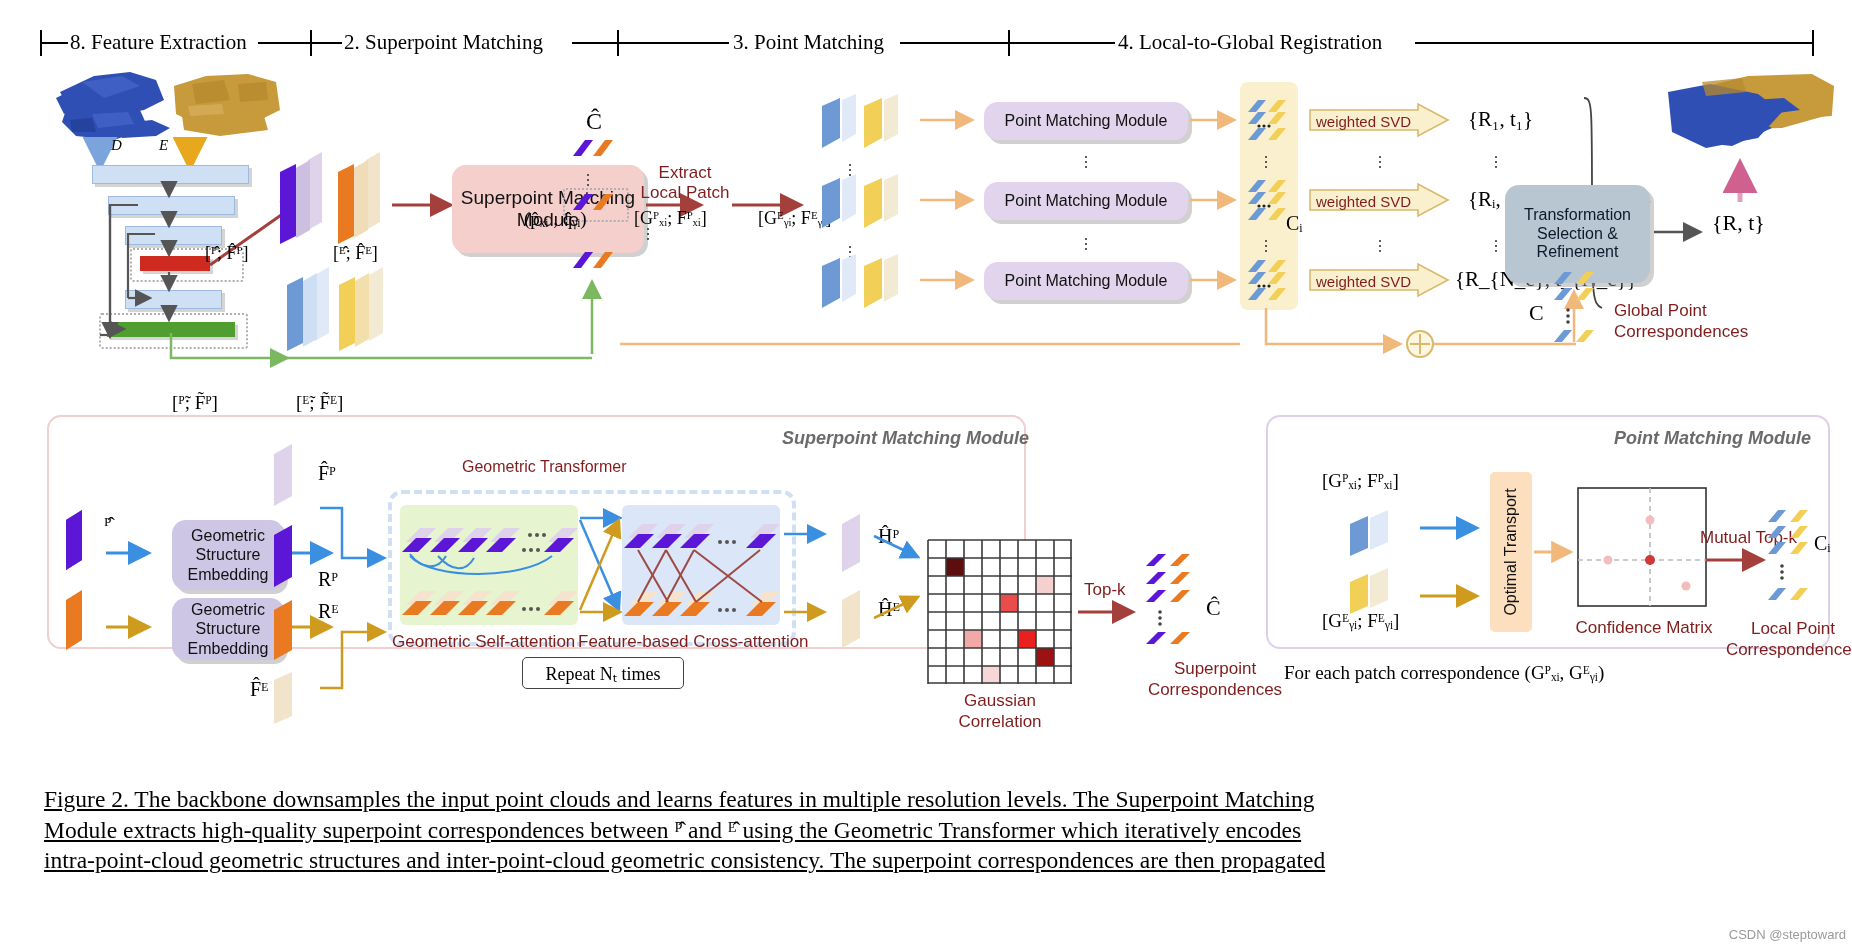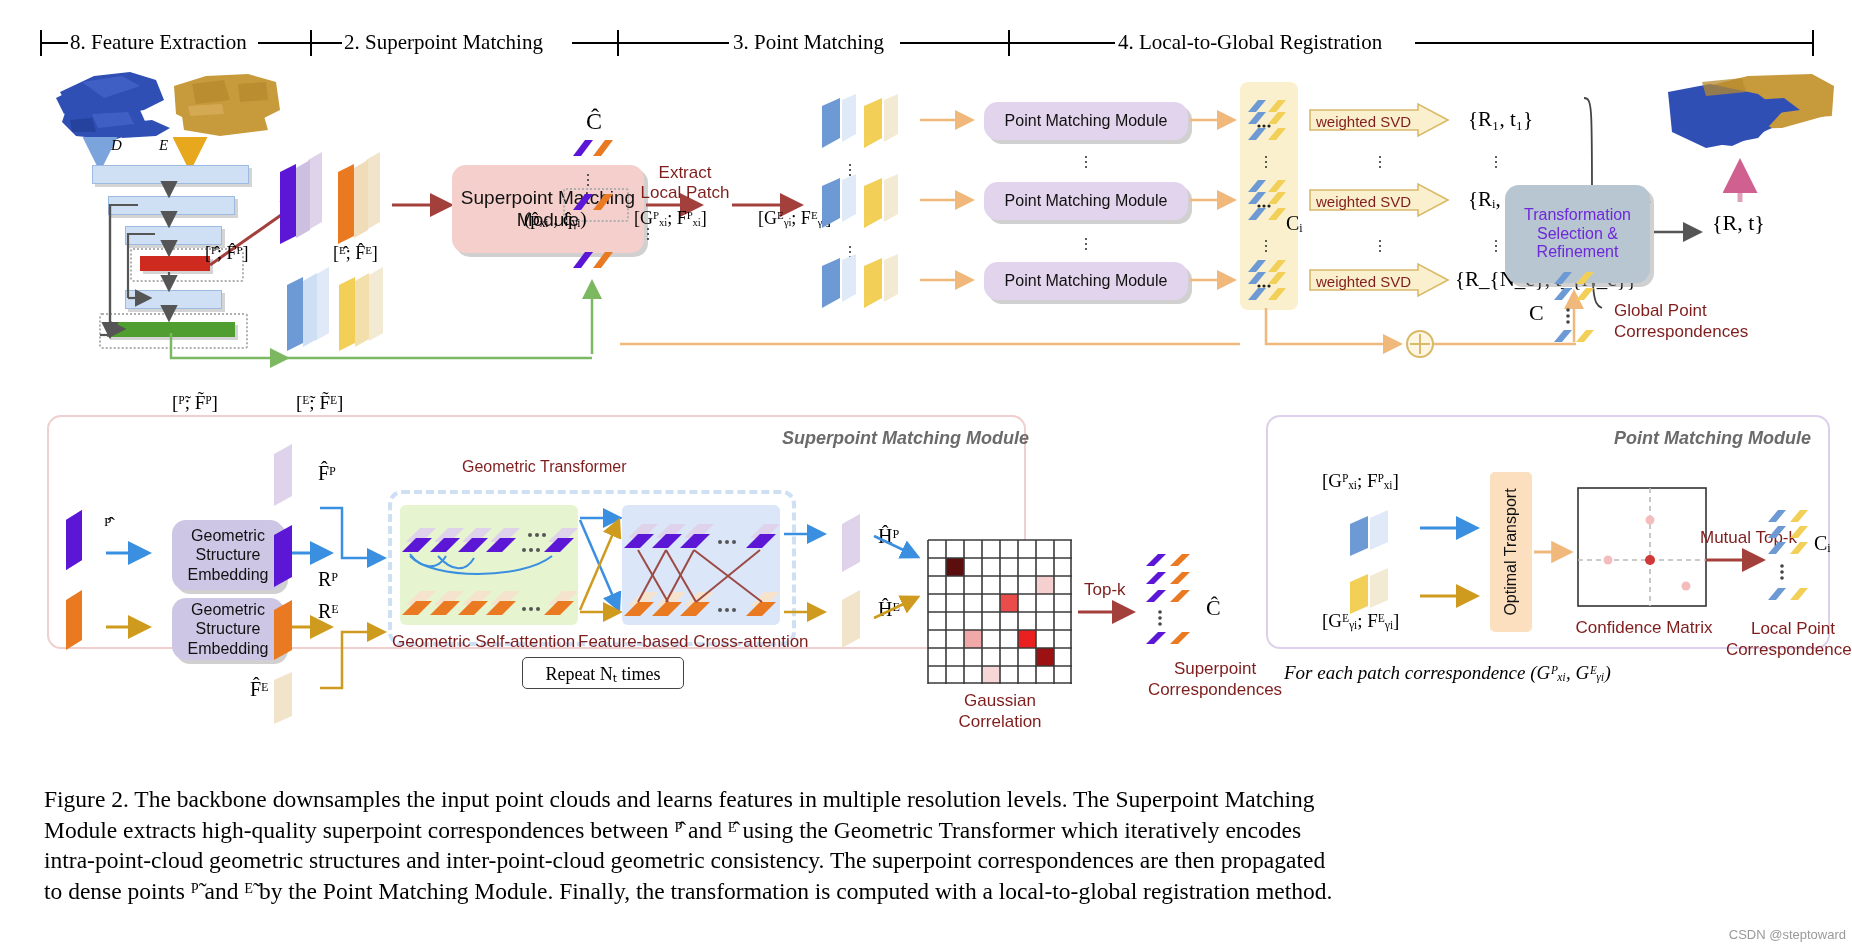--- a/index.html
+++ b/index.html
@@ -5,31 +5,31 @@
   html,body{margin:0;padding:0;background:#fff;}
   body{width:1852px;height:944px;position:relative;font-family:"Liberation Sans",sans-serif;overflow:hidden;}
   .abs{position:absolute;}
   .serif{font-family:"Liberation Serif",serif;}
   .stage-label{font-family:"Liberation Serif",serif;font-size:21px;color:#000;white-space:nowrap;}
   .hline{position:absolute;height:2px;background:#000;}
   .vtick{position:absolute;width:2px;background:#000;}
   .box-rounded{position:absolute;border-radius:14px;display:flex;align-items:center;justify-content:center;text-align:center;line-height:1.15;box-shadow:4px 4px 0 rgba(150,150,150,.45);}
   .smm-box{background:#f5cfcb;color:#111;font-size:19px;}
   .pmm-box{background:#e2d4ec;color:#111;font-size:16px;white-space:nowrap;}
-  .tsr-box{background:#b8c6d2;color:#6d28d9;font-size:16px;}
+  .tsr-box{background:#b8c6d2;color:#0f172a;font-size:16px;}
   .gse-box{background:#cdc6e4;color:#111;font-size:16px;line-height:1.2;}
   .enc-bar{position:absolute;background:#cfe0f5;border:1px solid #9dbbe0;box-shadow:3px 3px 0 rgba(170,170,170,.5);}
   .red-bar{position:absolute;background:#cf2a20;box-shadow:3px 3px 0 rgba(170,170,170,.5);}
   .green-bar{position:absolute;background:#4f9e2f;box-shadow:3px 3px 0 rgba(170,170,170,.5);}
   .dotbox{position:absolute;border:2px dotted #b0b0b0;border-radius:3px;}
   .vdots{position:absolute;color:#444;font-size:18px;letter-spacing:0;line-height:5px;text-align:center;}
   .vdots span{display:block;}
   .panel{position:absolute;border-radius:14px;background:#fff;}
   .panel-title{position:absolute;font-style:italic;font-weight:bold;color:#6b6b6b;font-size:18px;white-space:nowrap;}
-  .cap{position:absolute;font-family:"Liberation Serif",serif;font-size:23.5px;color:#000;line-height:1.30;text-align:justify;}
+  .cap{position:absolute;font-family:"Liberation Serif",serif;font-size:23.5px;color:#000;line-height:1.30;text-align:justify;text-decoration:underline;}
   .mathlbl{position:absolute;font-family:"Liberation Serif",serif;font-size:20px;white-space:nowrap;}
   .plain{position:absolute;font-size:17px;color:#7f1d1d;white-space:nowrap;text-align:center;}
   .matrix{position:absolute;}
   svg{position:absolute;overflow:visible;}
   .wm{position:absolute;right:6px;bottom:2px;color:#9a9a9a;font-size:13px;}
 </style>
 </head>
 <body>
 
 <div class="abs" style="left:0;top:28px;width:1852px;height:36px;">
@@ -786,22 +786,21 @@
       <circle cx="16" cy="58" r="1.8"></circle>
       <circle cx="16" cy="64" r="1.8"></circle>
       <circle cx="16" cy="70" r="1.8"></circle>
     </g>
 </svg>
 <div class="mathlbl" style="left:1814px;top:532px;font-size:20px;">Cᵢ</div>
 <div class="plain" style="left:1718px;top:618px;width:150px;line-height:1.25;text-align:center;">
   <span>Local Point</span><br>
   <span>Correspondences</span>
 </div>
-<div class="mathlbl" style="left:1284px;top:662px;font-size:19px;font-style:italic;">For each patch correspondence (Gᴾₓᵢ, Gᴱᵧᵢ)</div>
+<div class="mathlbl" style="left:1284px;top:662px;font-size:19px;">For each patch correspondence (Gᴾₓᵢ, Gᴱᵧᵢ)</div>
 
 <div class="cap" style="left:44px;top:784px;width:1770px;">
   <div>Figure 2.  The backbone downsamples the input point clouds and learns features in multiple resolution levels.  The Superpoint Matching</div>
   <div>Module extracts high-quality superpoint correspondences between ᴾ̂ and ᴱ̂ using the Geometric Transformer which iteratively encodes</div>
   <div>intra-point-cloud geometric structures and inter-point-cloud geometric consistency.  The superpoint correspondences are then propagated</div>
-  <div>to dense points ᴾ̃ and ᴱ̃ by the Point Matching Module.  Finally, the transformation is computed with a local-to-global registration method.</div>
 </div>
 
 <div class="wm">CSDN @steptoward</div>
 
 </body></html>

